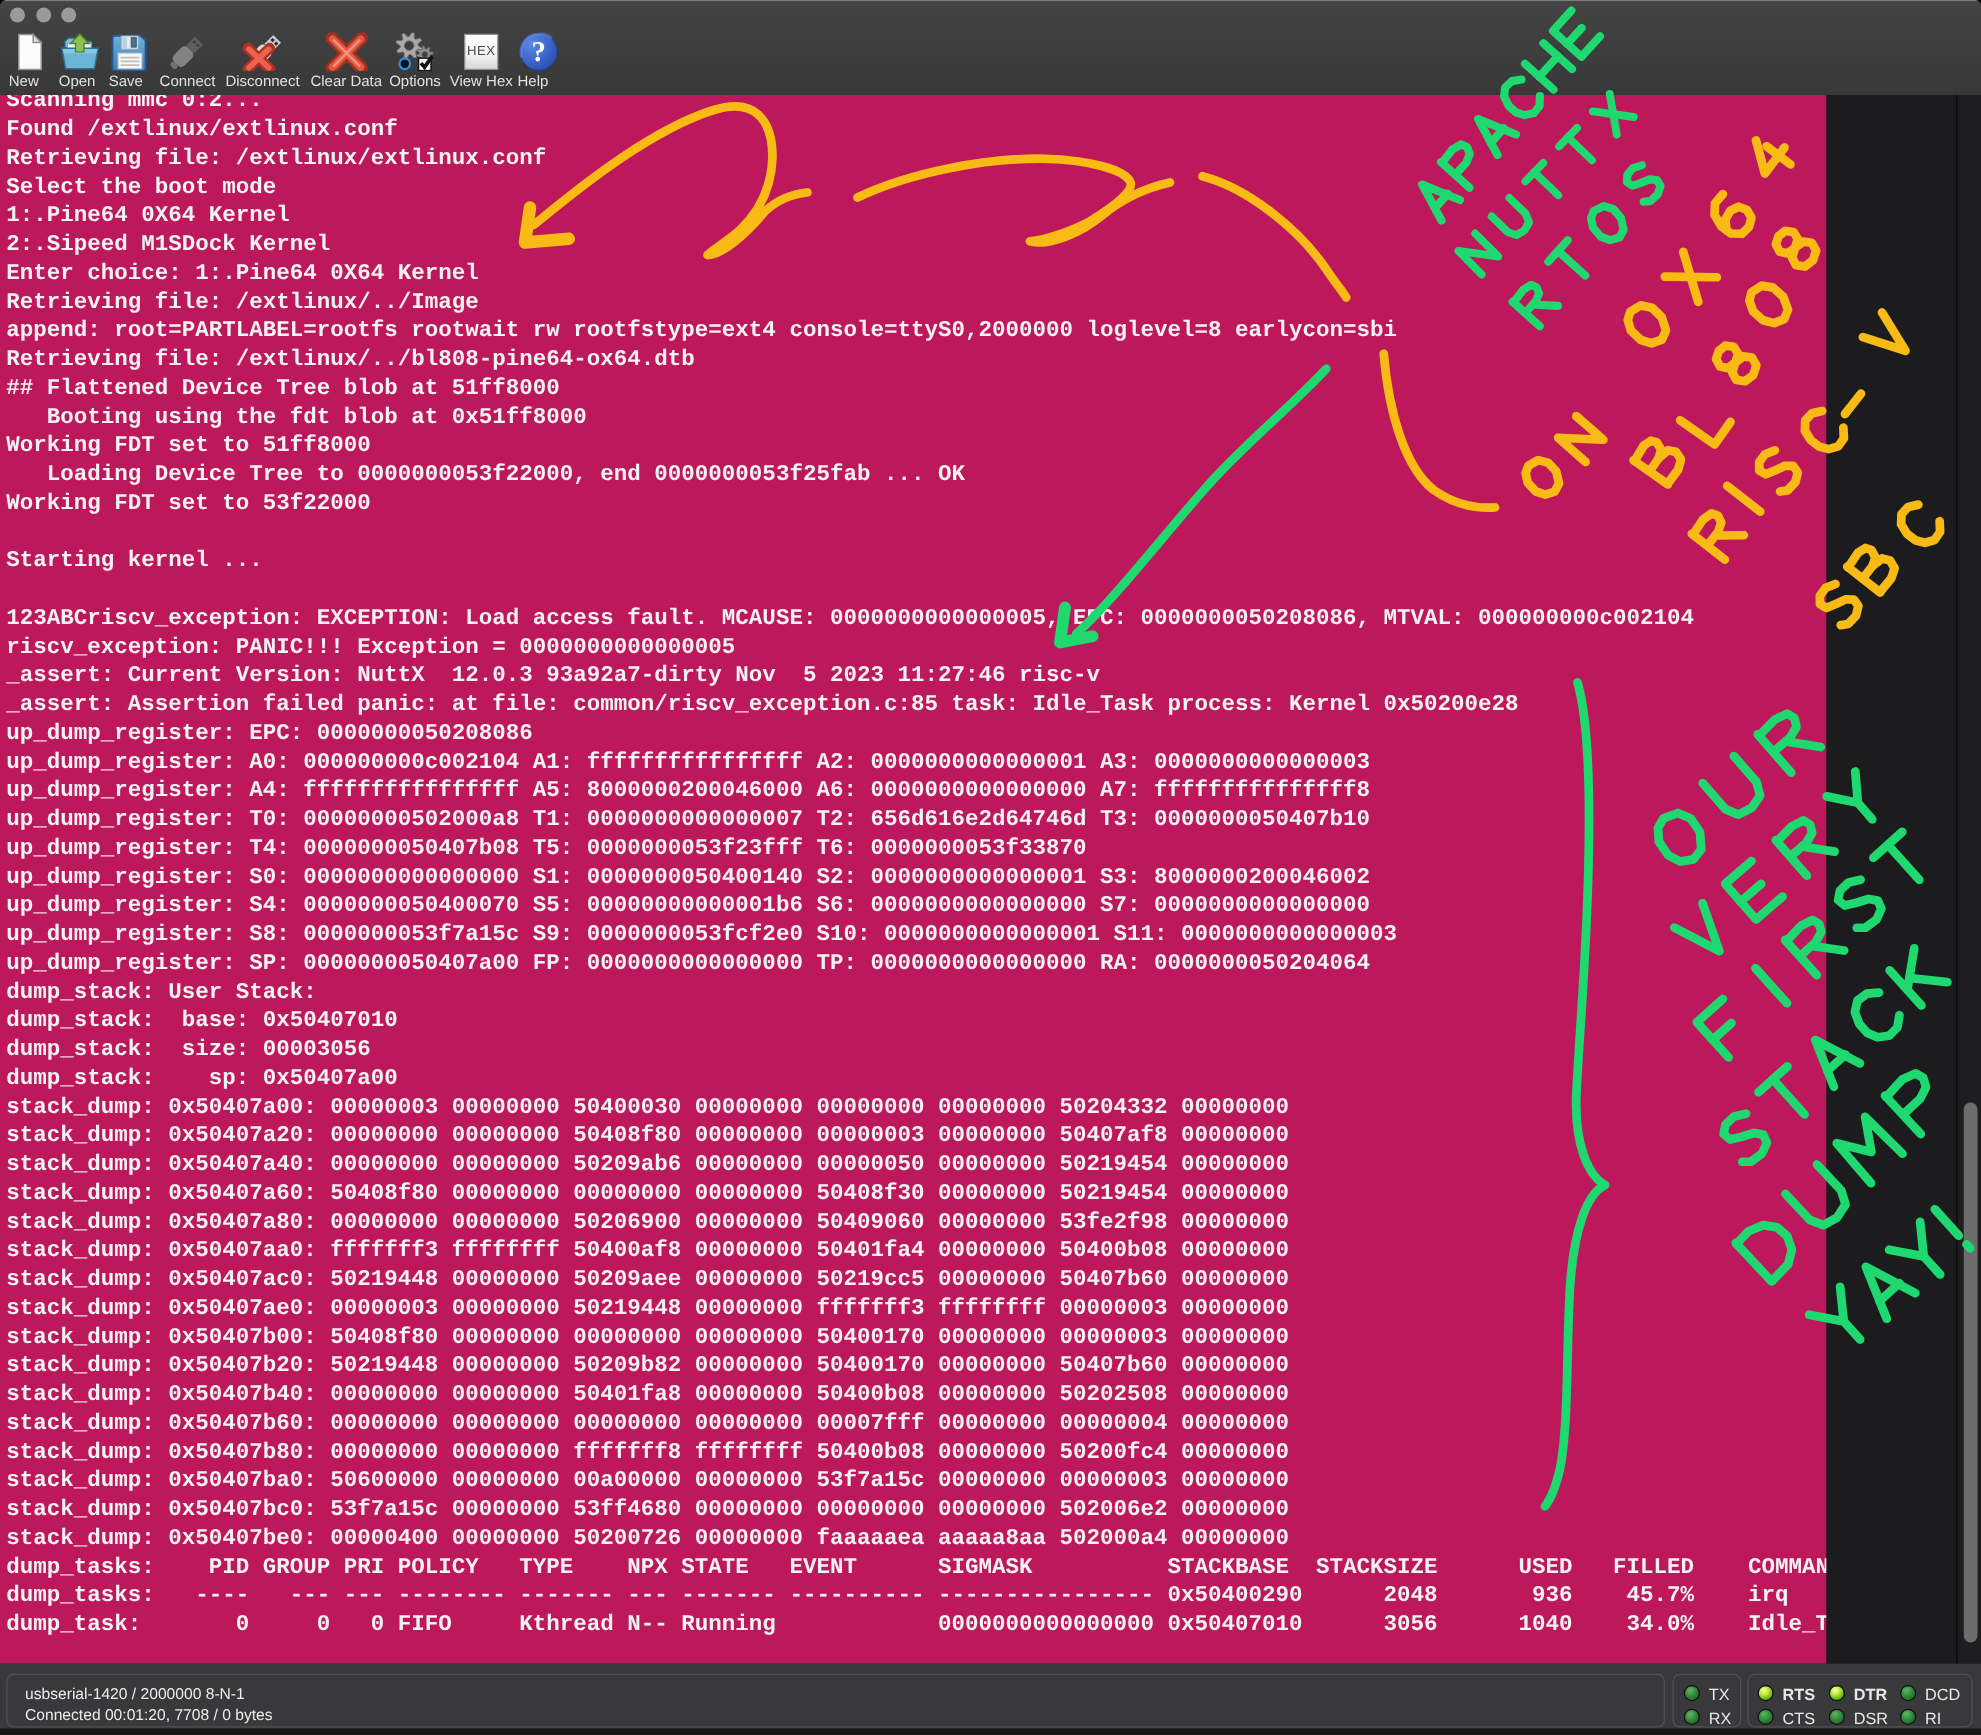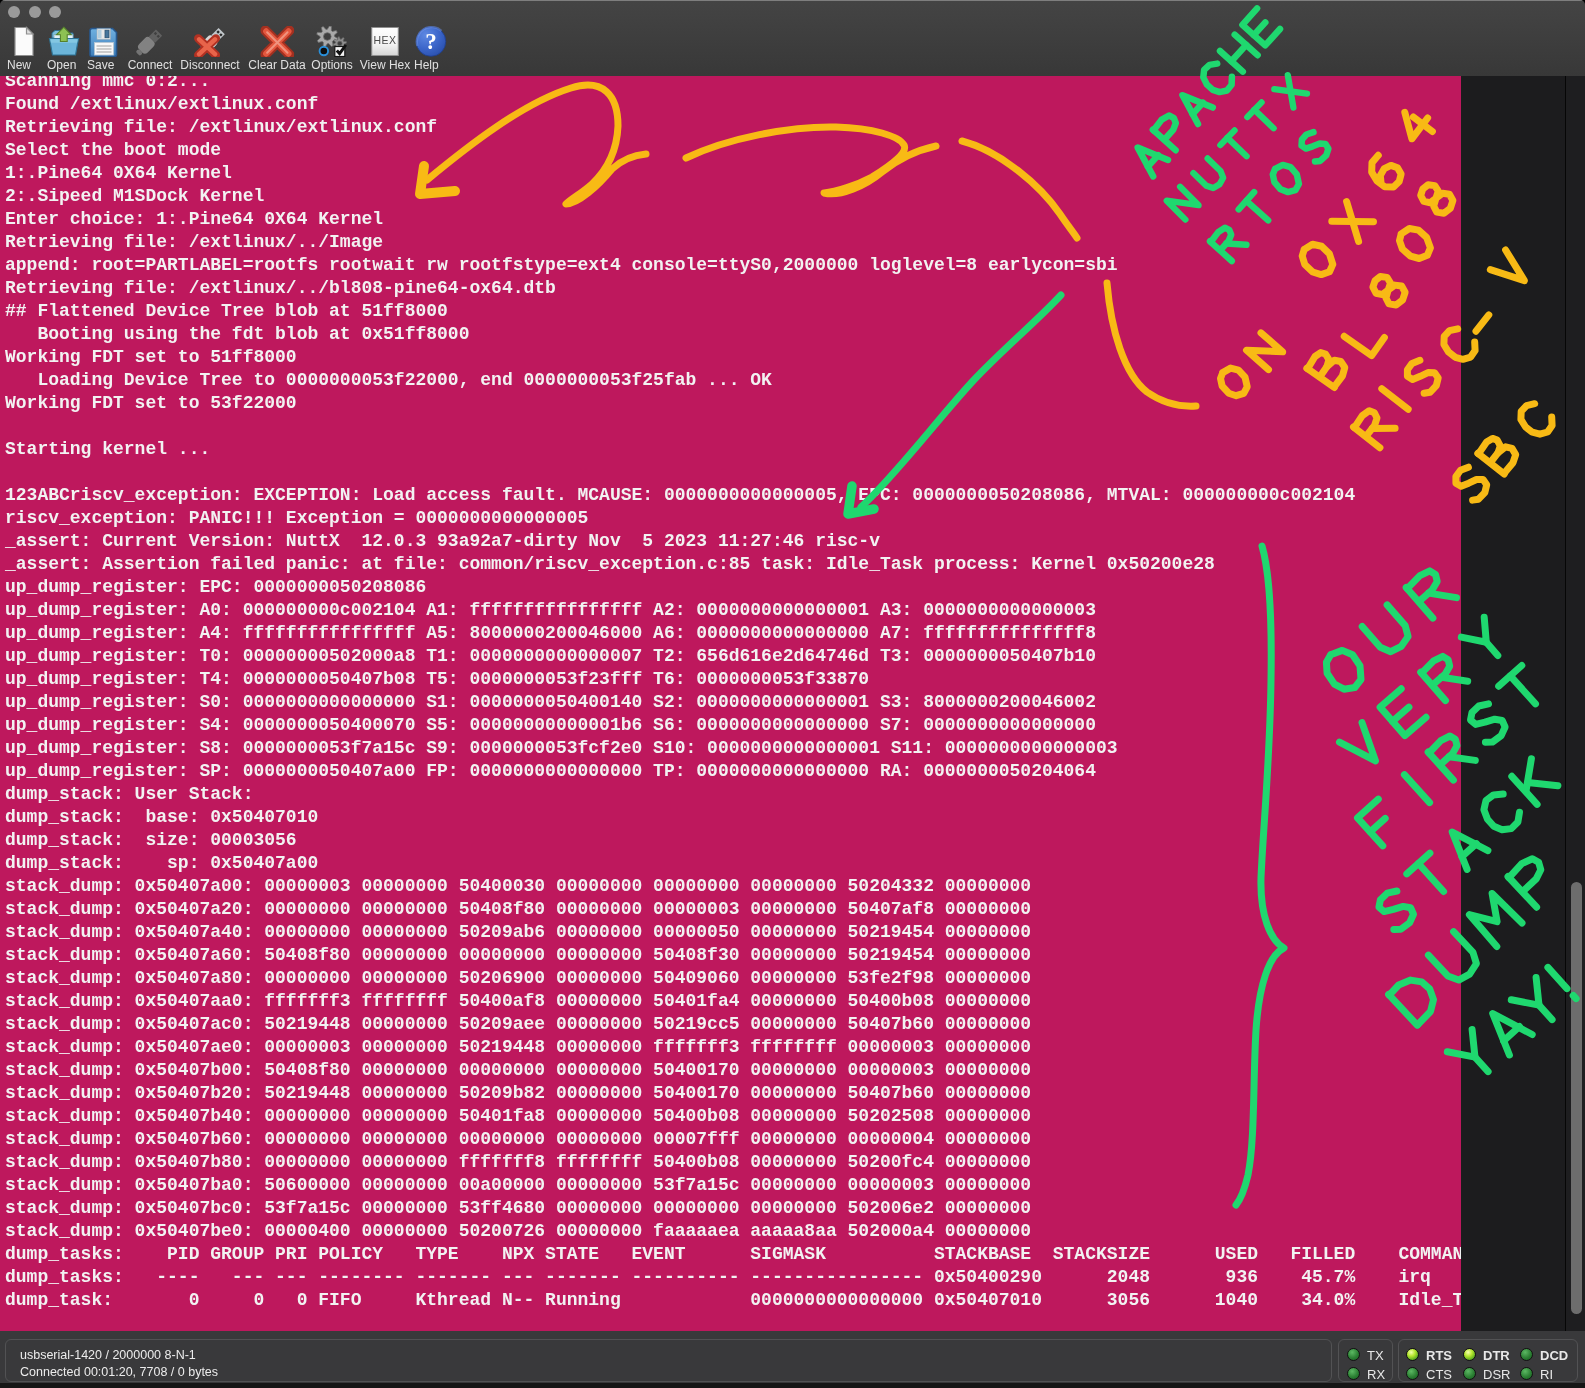--- a/index.html
+++ b/index.html
@@ -215,21 +215,21 @@
 <div class="ledlab" style="left:1367px;top:36px;">RX</div>
 <div class="led" style="left:1406px;top:17px;background:radial-gradient(circle at 38% 30%, #f6ffb0, #b5e62e 38%, #58a81e 75%, #2c6e12);border:1px solid #121212;"></div>
 <div class="ledlab" style="left:1426px;top:17px;font-weight:bold;">RTS</div>
 <div class="led" style="left:1406px;top:36px;background:radial-gradient(circle at 38% 30%, #5cb863, #2c8034 55%, #145c1c);border:1px solid #121212;"></div>
 <div class="ledlab" style="left:1426px;top:36px;">CTS</div>
 <div class="led" style="left:1463px;top:17px;background:radial-gradient(circle at 38% 30%, #f6ffb0, #b5e62e 38%, #58a81e 75%, #2c6e12);border:1px solid #121212;"></div>
 <div class="ledlab" style="left:1483px;top:17px;font-weight:bold;">DTR</div>
 <div class="led" style="left:1463px;top:36px;background:radial-gradient(circle at 38% 30%, #5cb863, #2c8034 55%, #145c1c);border:1px solid #121212;"></div>
 <div class="ledlab" style="left:1483px;top:36px;">DSR</div>
 <div class="led" style="left:1520px;top:17px;background:radial-gradient(circle at 38% 30%, #5cb863, #2c8034 55%, #145c1c);border:1px solid #121212;"></div>
-<div class="ledlab" style="left:1540px;top:17px;font-weight:bold;">DCD</div>
+<div class="ledlab" style="left:1540px;top:17px;">DCD</div>
 <div class="led" style="left:1520px;top:36px;background:radial-gradient(circle at 38% 30%, #5cb863, #2c8034 55%, #145c1c);border:1px solid #121212;"></div>
 <div class="ledlab" style="left:1540px;top:36px;">RI</div>
   </div>
   <div id="statusline"></div>
 </div>
 <svg id="annot" width="1585" height="1388" viewBox="0 0 1585 1388" style="position:absolute;left:0;top:0;pointer-events:none;">
 <path d="M427,180 C468,146 523,103 571,88 C603,78 618,95 618,126 C617,150 607,170 592,184 C582,193 571,199 566,204 C578,204 598,186 612,169 C624,158 635,155 646,154" stroke="#f8ba15" stroke-width="7.0" fill="none" stroke-linecap="round" stroke-linejoin="round"></path>
 <path d="M424,166 L420,194 L455,191" stroke="#f8ba15" stroke-width="10.0" fill="none" stroke-linecap="round" stroke-linejoin="round"></path>
 <path d="M686,158 C728,138 790,126 836,127 C873,128 899,136 904,145 C908,152 893,164 872,177 C857,185 836,192 824,193 C840,197 865,186 882,172 C898,159 918,150 936,146" stroke="#f8ba15" stroke-width="7.0" fill="none" stroke-linecap="round" stroke-linejoin="round"></path>
 <path d="M962,141 C1000,151 1040,185 1060,214 C1068,226 1074,233 1077,238" stroke="#f8ba15" stroke-width="7.0" fill="none" stroke-linecap="round" stroke-linejoin="round"></path>

